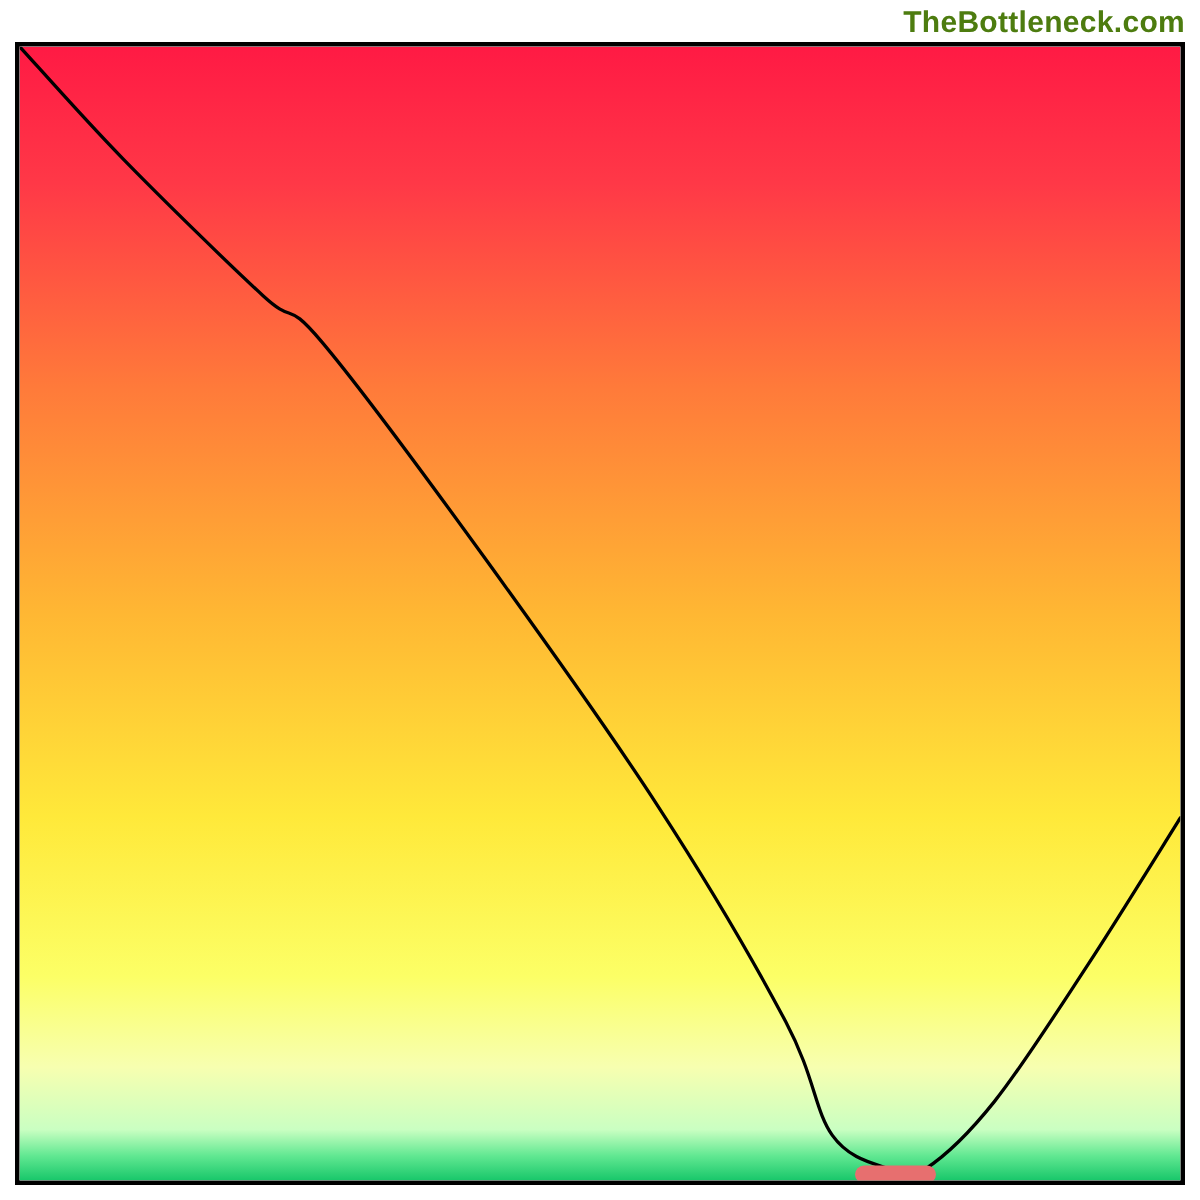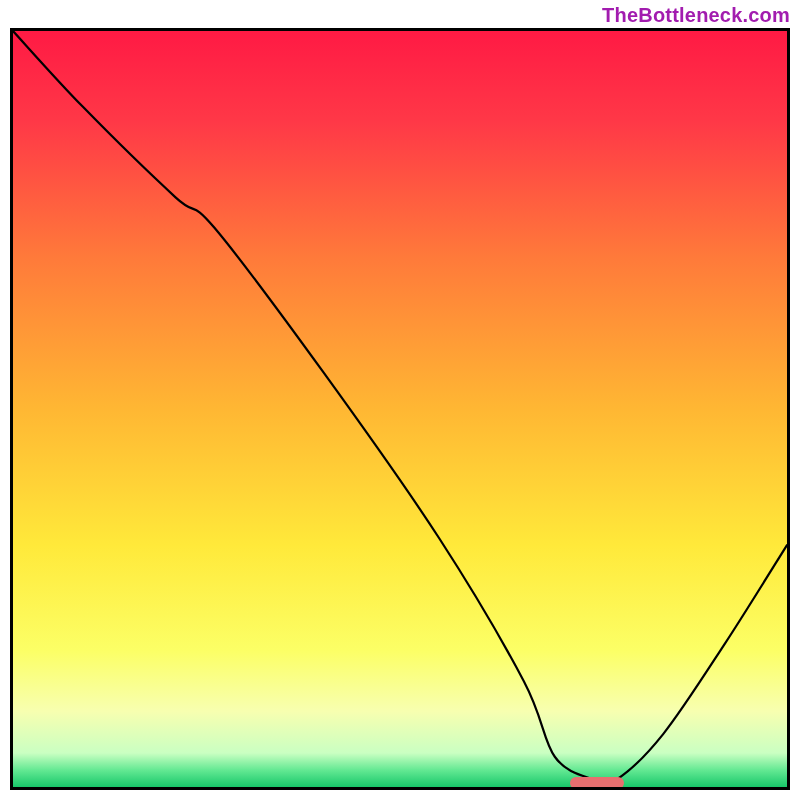--- a/index.html
+++ b/index.html
@@ -15,21 +15,21 @@
     position: relative;
     width: 800px;
     height: 800px;
   }
   .watermark {
     position: absolute;
     top: 4px;
     right: 10px;
     font-size: 20px;
     font-weight: 600;
-    color: #a21caf;
+    color: #4d7c0f;
     letter-spacing: 0.2px;
     z-index: 50;
   }
   .plot-outer {
     position: absolute;
     left: 10px;
     top: 28px;
     width: 780px;
     height: 762px;
     border: 3px solid #000;

